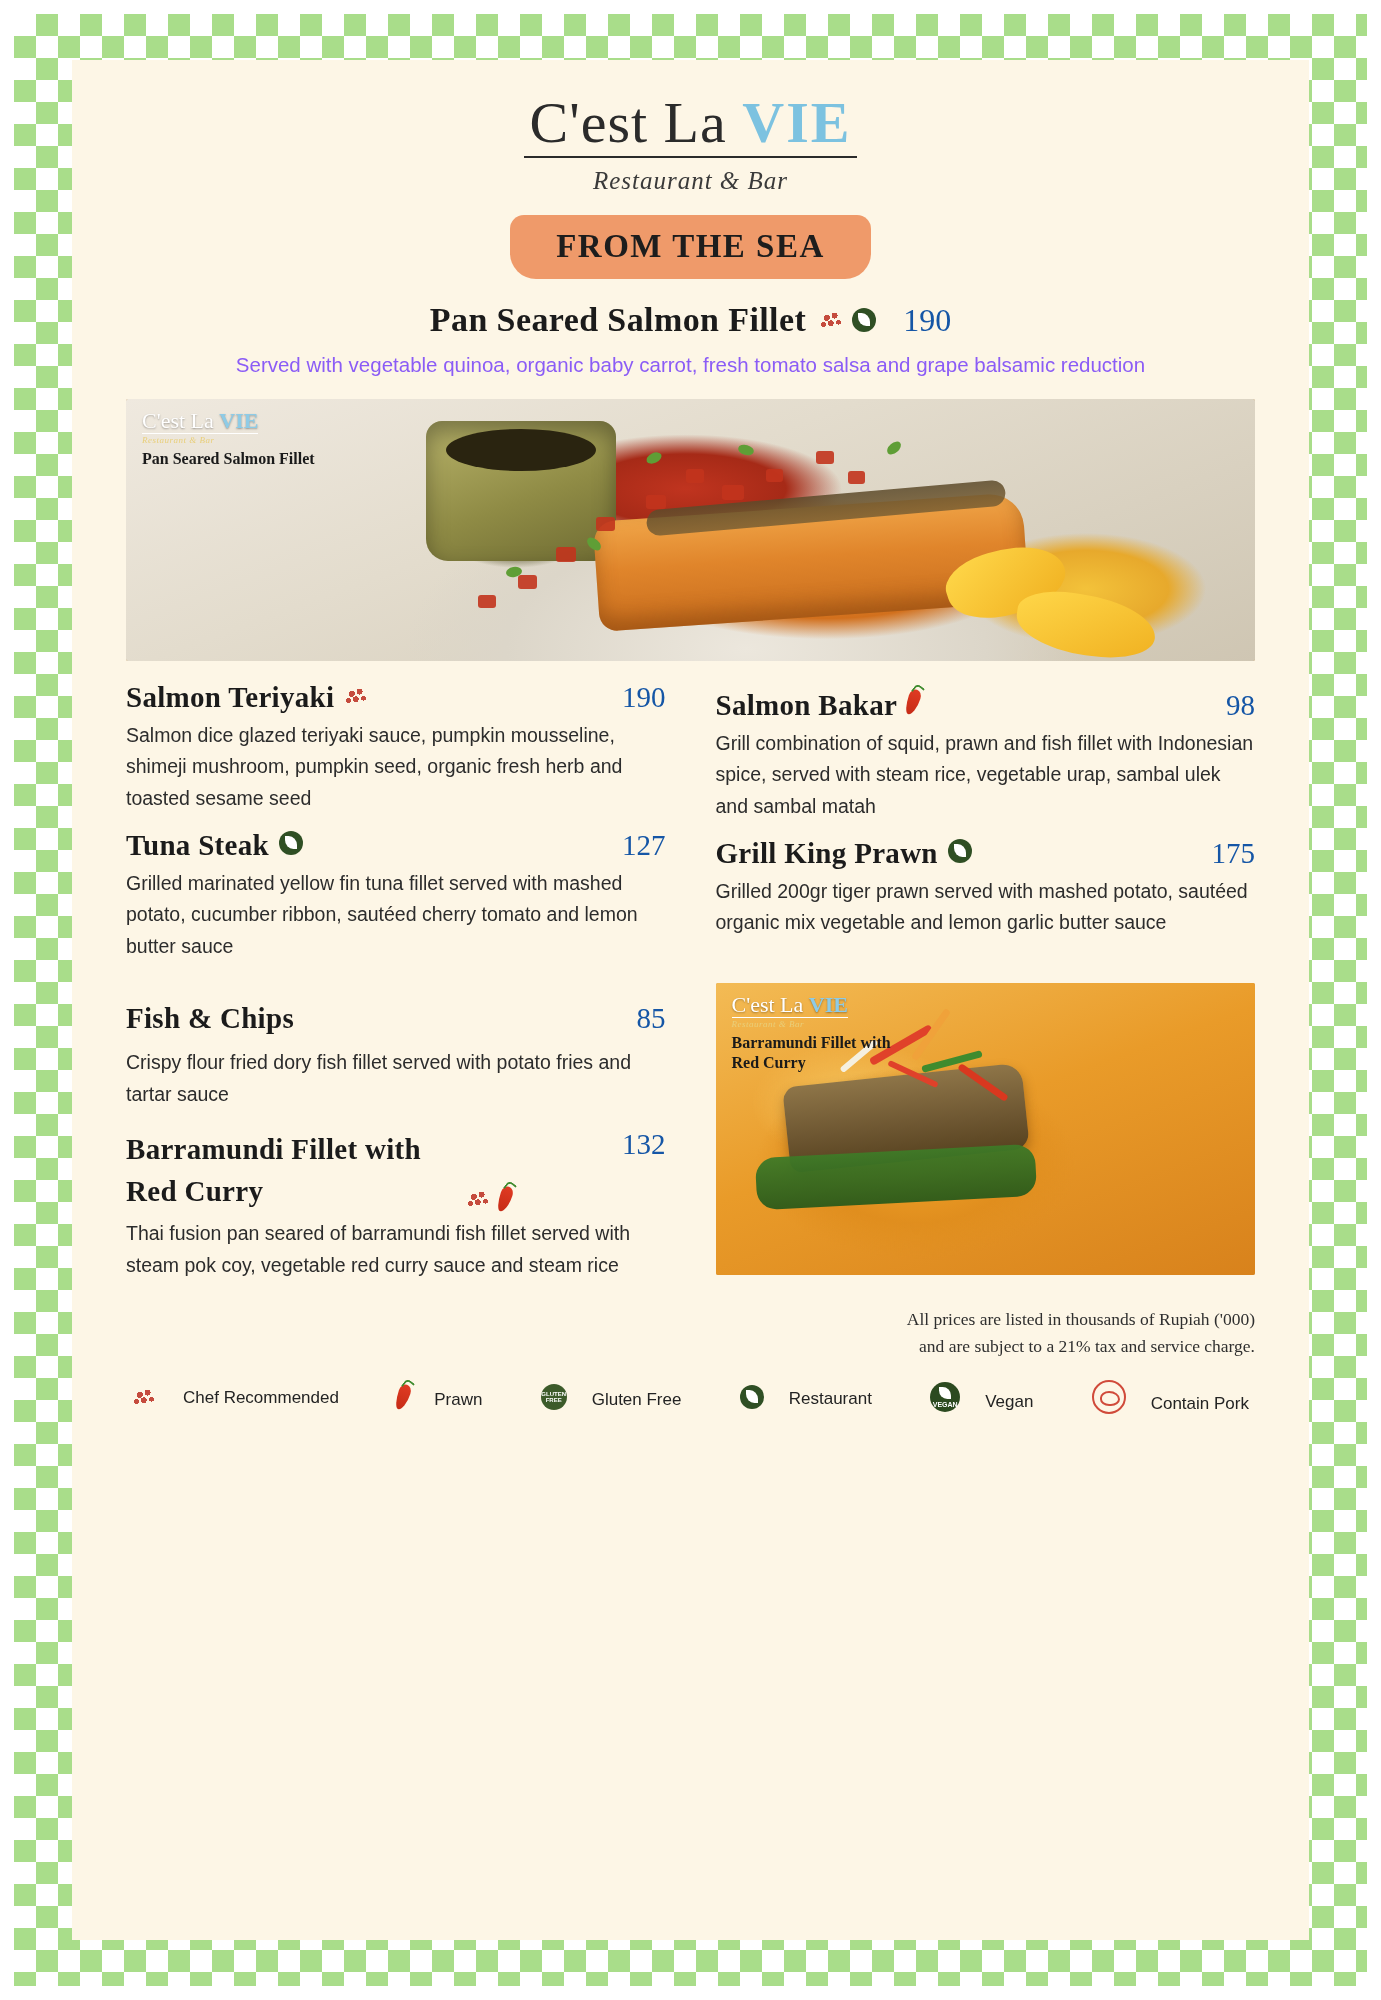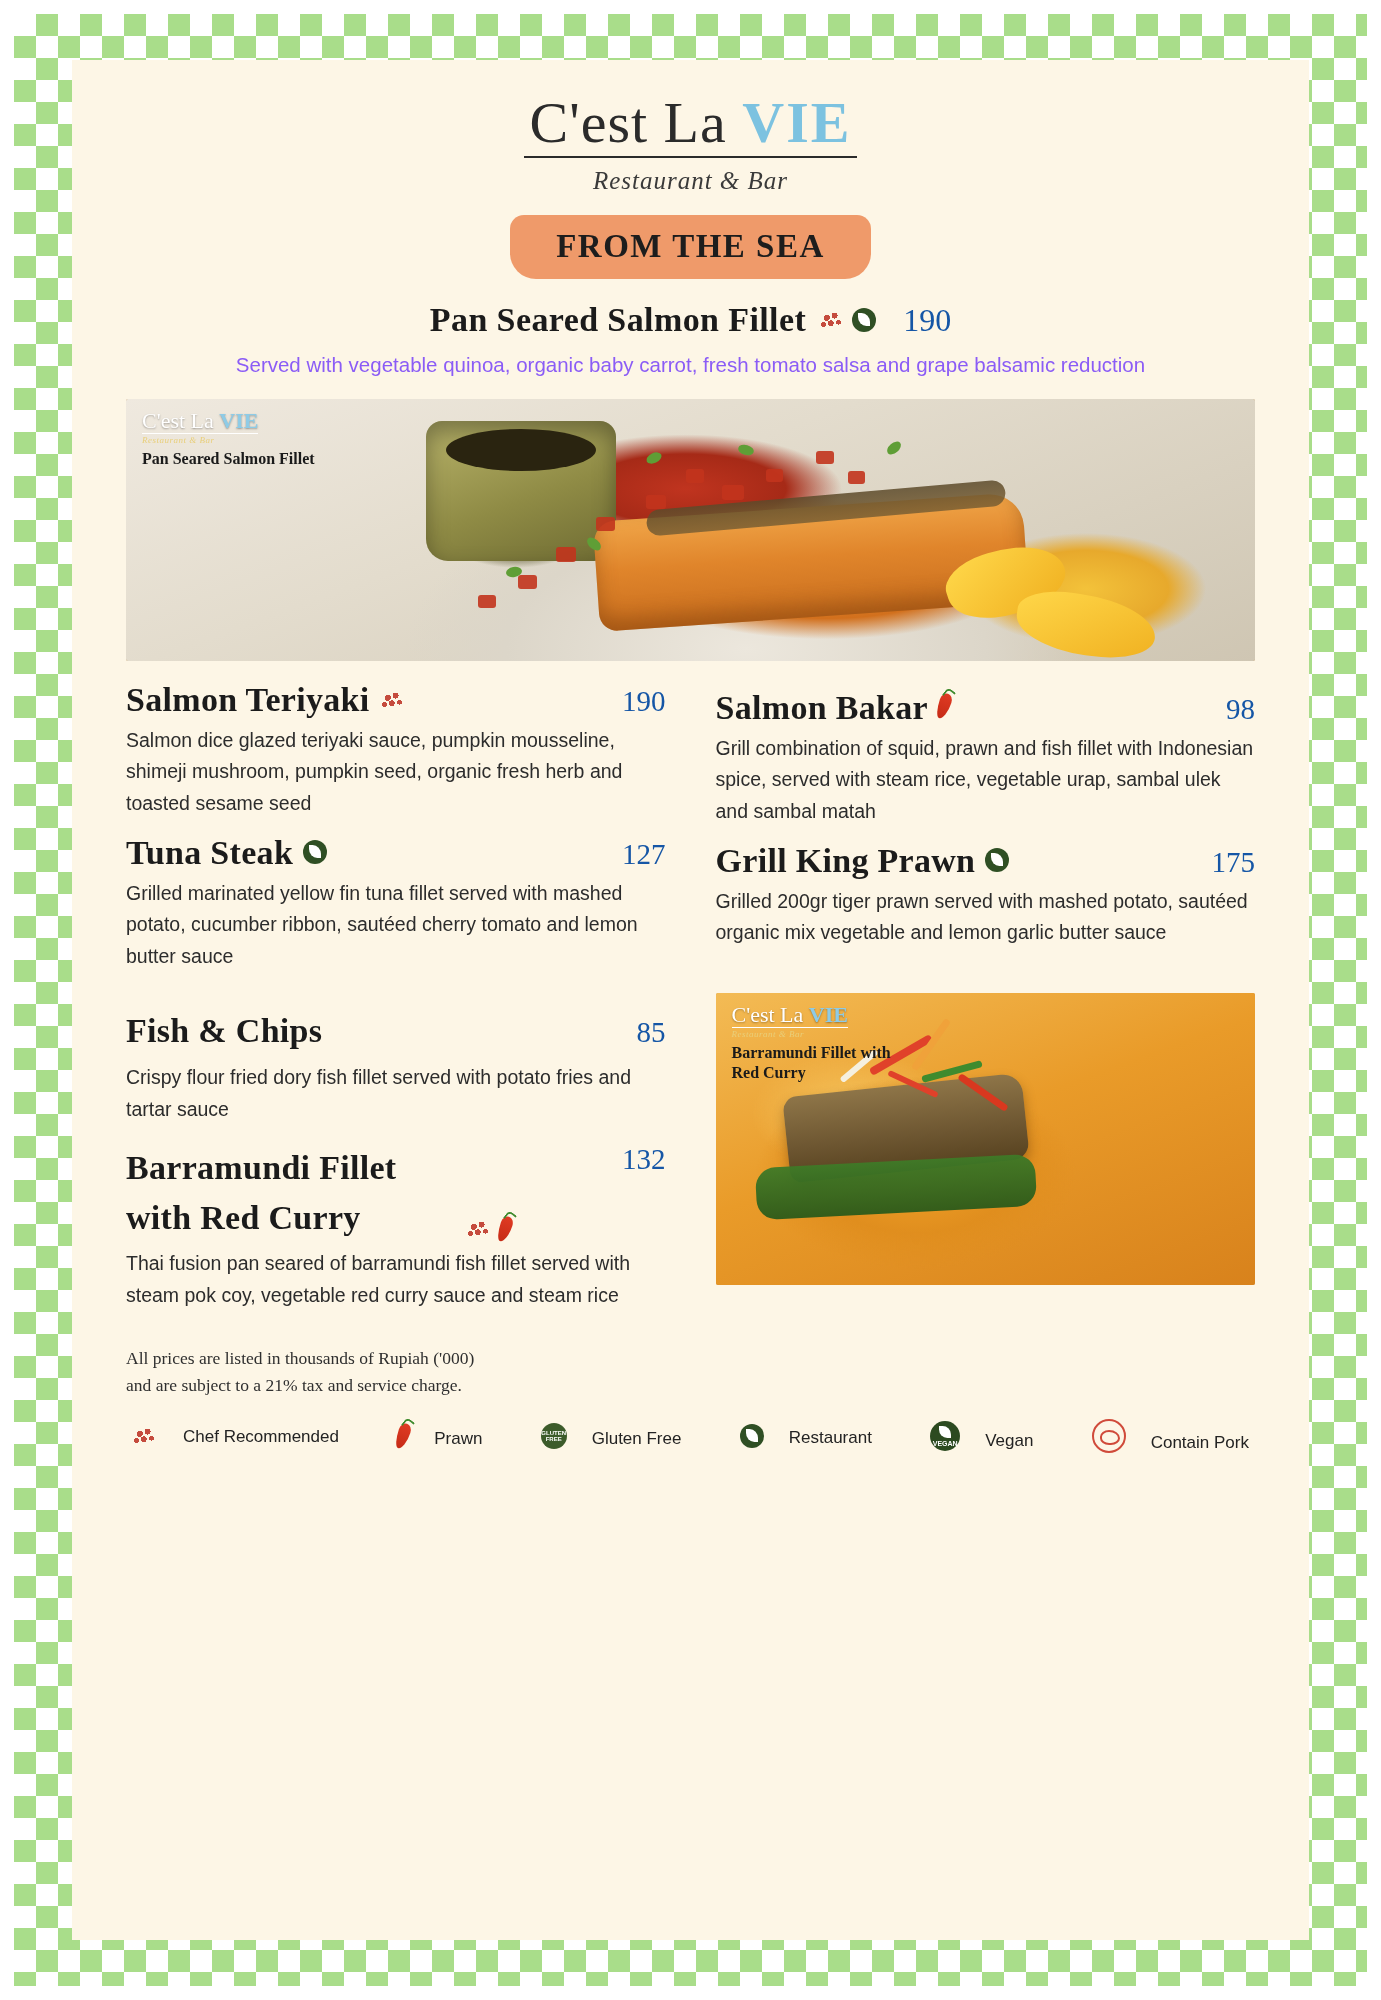--- a/index.html
+++ b/index.html
@@ -288,21 +288,21 @@
 
   .dish { margin-bottom: 8px; }
   .dish-head {
     display: flex;
     align-items: baseline;
     gap: 10px;
   }
   .dish-name {
     font-family: "Liberation Serif", serif;
     font-weight: bold;
-    font-size: 34px;
+    font-size: 29px;
     color: #1b1b1b;
     letter-spacing: .3px;
     white-space: nowrap;
   }
   .dish-name.wrap { white-space: normal; }
   .dish-price {
     font-family: "Liberation Serif", serif;
     font-size: 29px;
     color: #1556a6;
     margin-left: auto;
@@ -405,26 +405,26 @@
     content: "";
     position: absolute;
     left: 6px; top: 9px;
     width: 16px; height: 11px;
     border-radius: 50% 60% 50% 50%;
     border: 2px solid #d04a3a;
   }
 
   
   .fineprint {
-    text-align: left;
+    text-align: right;
     font-family: "Liberation Serif", serif;
     font-size: 17.5px;
     color: #2f2f2f;
     line-height: 1.55;
-    margin-top: 26px;
+    margin-top: 16px;
   }
   .legend {
     display: flex;
     align-items: center;
     justify-content: space-between;
     margin-top: 20px;
     padding: 0 6px;
   }
   .legend-item {
     display: flex;

